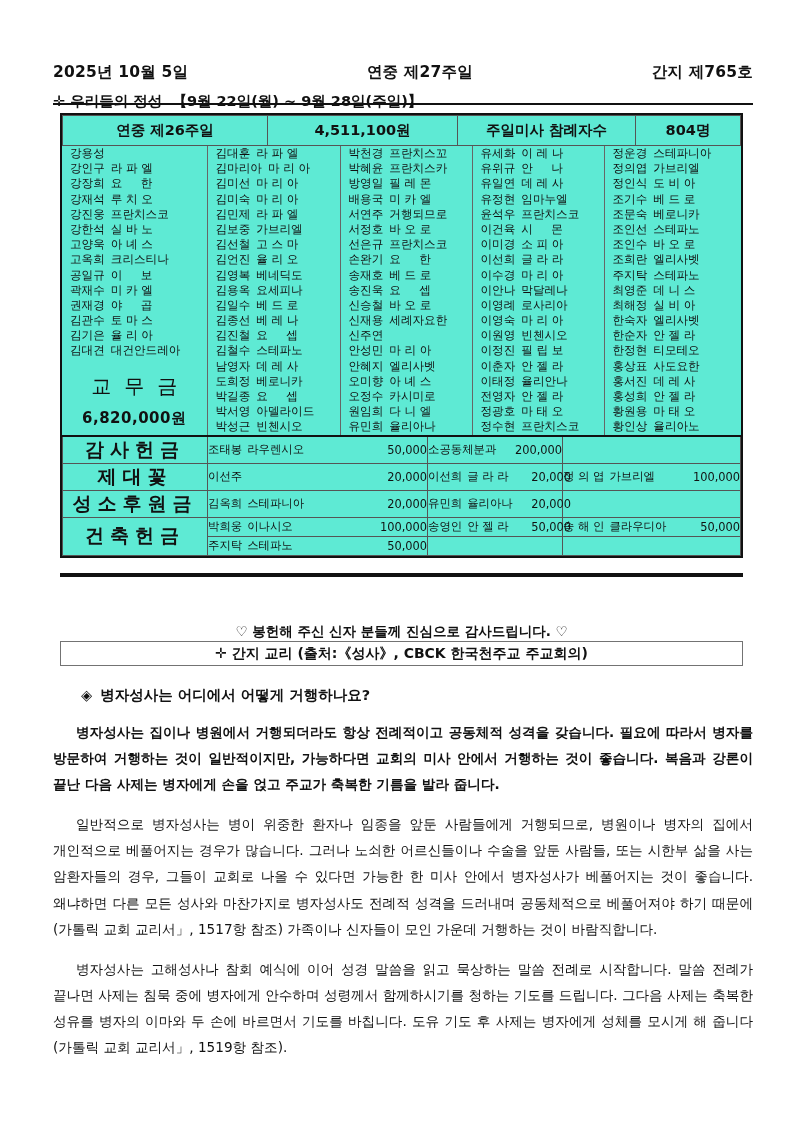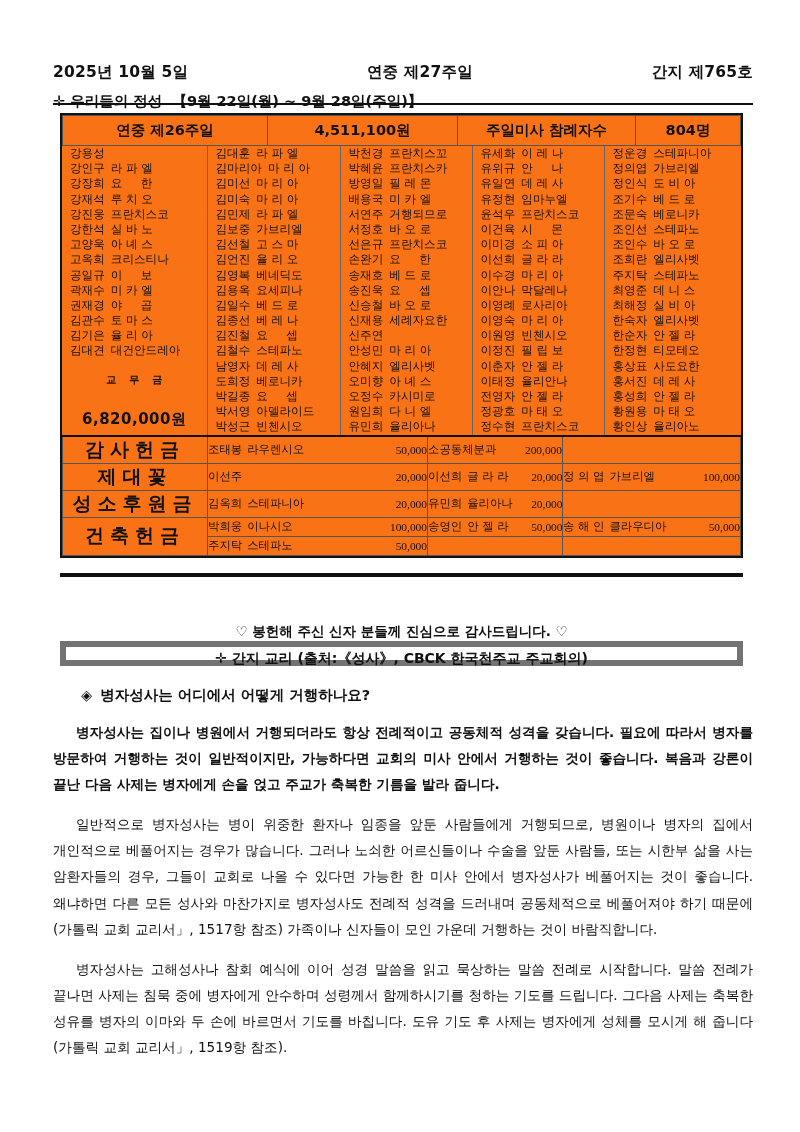--- a/index.html
+++ b/index.html
@@ -55,21 +55,21 @@
   }
   .plus-glyph { font-weight: 700; }
 
   
   .offer-wrap {
     position: absolute;
     left: 60px;
     top: 113px;
     width: 683px;
     border: 2px solid #111;
-    background: #f97316;
+    background: #5eead4;
   }
   table.grid {
     border-collapse: collapse;
     width: 100%;
     table-layout: fixed;
   }
   table.grid td {
     border: 1px solid #555;
     padding: 0;
     vertical-align: middle;
@@ -117,29 +117,29 @@
     margin-left: 6px;
     min-width: 64px;
   }
 
   
   .kyomu {
     text-align: center;
     padding-top: 14px;
   }
   .kyomu .kl {
-    font-size: 10px;
-    font-weight: 700;
+    font-size: 20px;
+    font-weight: 400;
     letter-spacing: 13px;
     padding-left: 13px;
   }
   .kyomu .kv {
     font-size: 15px;
     font-weight: 700;
-    margin-top: 23px;
+    margin-top: 9px;
     letter-spacing: 0.5px;
   }
 
   
   .don-table {
     border-collapse: collapse;
     width: 100%;
     table-layout: fixed;
     border-top: 2px solid #111;
   }
@@ -171,21 +171,21 @@
     display: inline-flex;
     align-items: center;
   }
   .don-nm .p1 { display: inline-block; }
   .don-nm .p2 {
     display: inline-flex;
     justify-content: space-between;
     margin-left: 5px;
     min-width: 56px;
   }
-  .don-amt { margin-left: 8px; font-family: Liberation Serif, serif; }
+  .don-amt { margin-left: 8px; }
 
   
   .debt-wrap {
     position: absolute;
     left: 60px;
     top: 573px;
     width: 683px;
     border: 2px solid #111;
   }
   .debt-table {
@@ -215,21 +215,21 @@
     font-size: 13.5px;
     font-weight: 700;
   }
 
   
   .doctrine {
     position: absolute;
     left: 60px;
     top: 641px;
     width: 683px;
-    border: 6px solid #737373;
+    border: 1px solid #737373;
     text-align: center;
     height: 25px;
     line-height: 23px;
     font-size: 14px;
     font-weight: 700;
   }
 
   
   .article {
     position: absolute;

